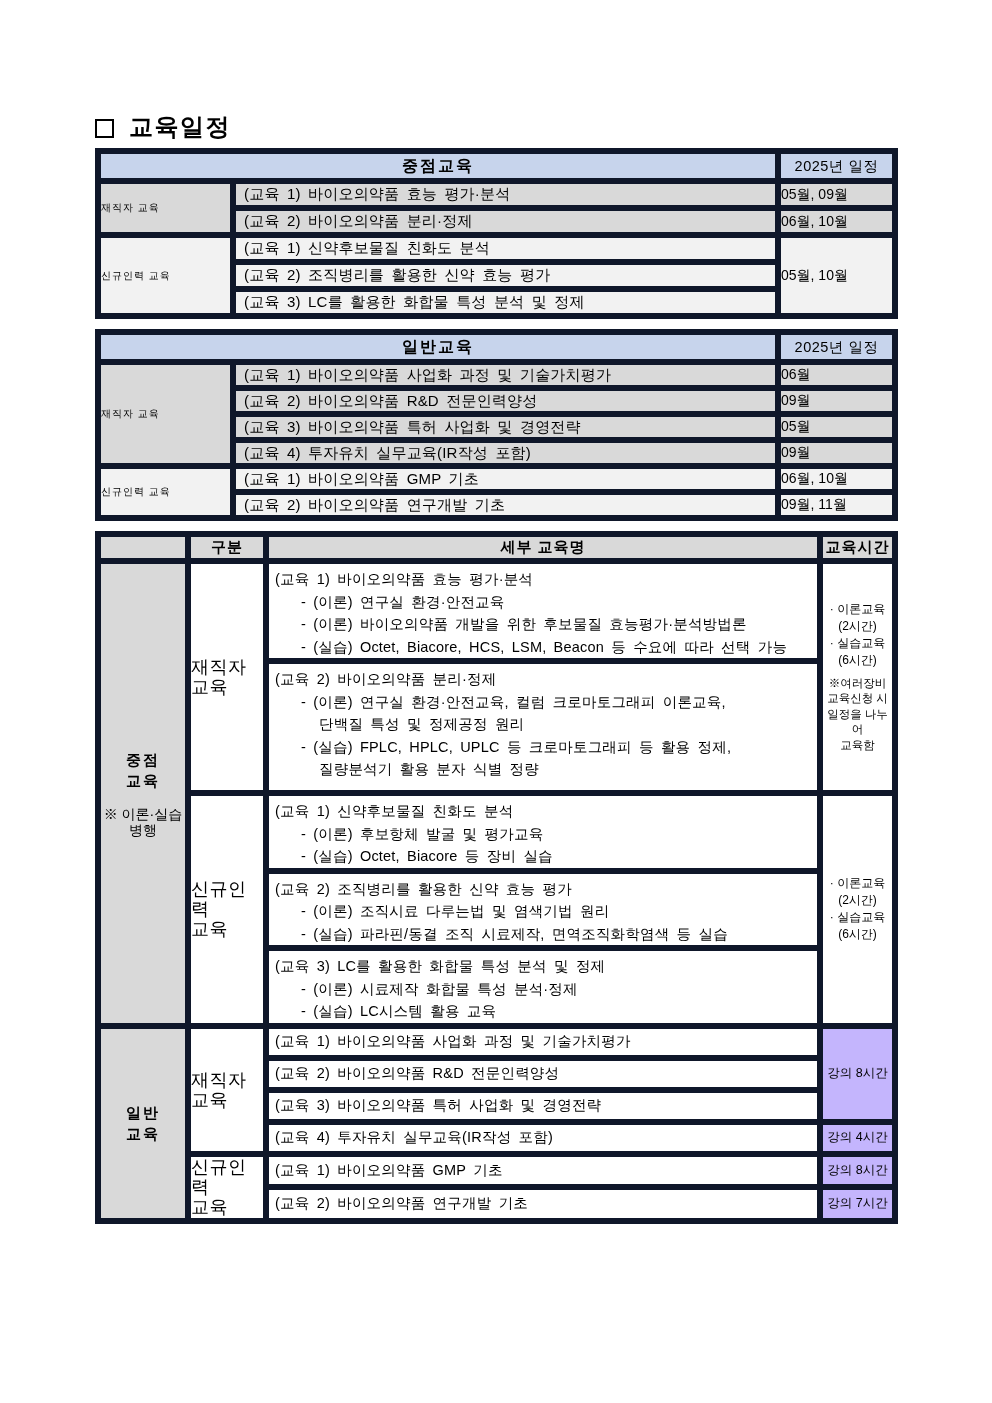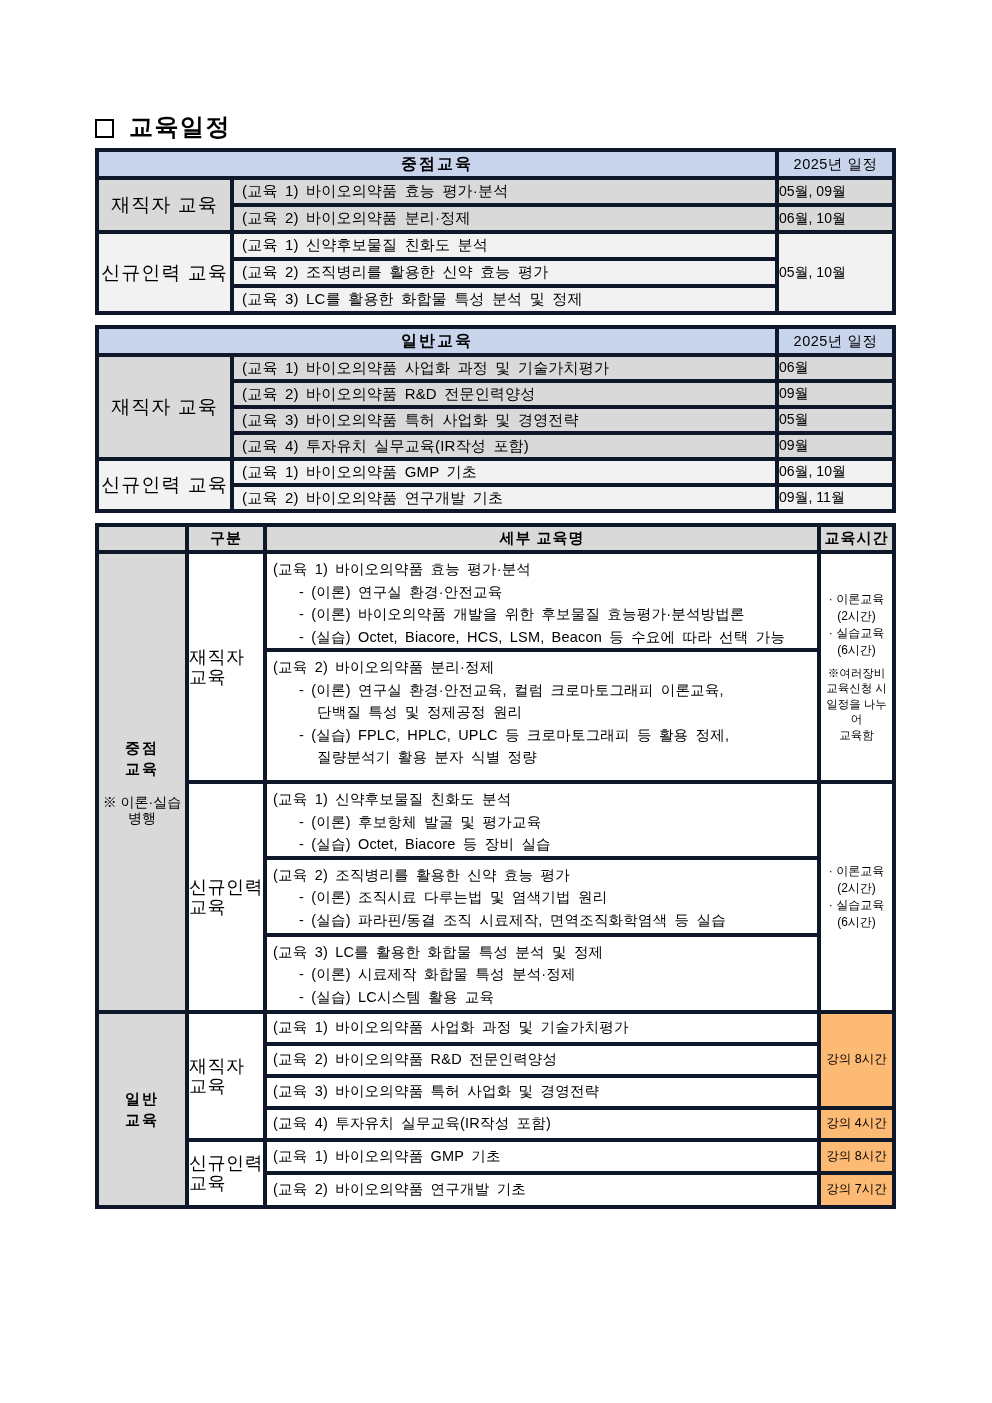--- a/index.html
+++ b/index.html
@@ -7,27 +7,27 @@
         font-family:"Liberation Sans",sans-serif;color:#000;overflow:hidden}
   .content{position:absolute;left:95px;top:112px;width:797px}
 
   
   .sec-title{font-family:"Liberation Serif",serif;font-weight:bold;font-size:24px;
              letter-spacing:1.5px;display:flex;align-items:center;gap:15px;height:30px;margin:0 0 6px 0}
   .cbox{width:15px;height:15px;border:2px solid #000;flex:none;background:#fff;margin-top:2px}
 
   
   table{border-collapse:collapse;table-layout:fixed;width:797px;border:3px solid #000}
-  td{border:4px solid #0f172a;padding:0;vertical-align:middle;overflow:hidden}
+  td{border:6px solid #0f172a;padding:0;vertical-align:middle;overflow:hidden}
 
   
   .sched .head td{background:#c7d4ec;border-bottom:2px solid #000;height:24px}
   .t-title{font-weight:bold;font-size:16px;text-align:center;letter-spacing:2px}
   .year{font-size:14.5px;text-align:center;letter-spacing:0.5px}
-  .glabel{text-align:center;font-size:19px;letter-spacing:1px}
+  .glabel{text-align:left;font-size:10px;letter-spacing:1px}
   .courseS{font-size:15px;padding-left:8px;word-spacing:3px;letter-spacing:0.2px;white-space:nowrap}
   .date{text-align:left;font-size:14px;white-space:nowrap}
   .gray{background:#d9d9d9}
   .light{background:#f2f2f2}
   .note{width:797px;text-align:right;font-size:15px;margin-top:9px;letter-spacing:0.5px;word-spacing:3px}
   .mt-sec{margin-top:27px}
   .mt-tbl{margin-top:10px}
 
   
   .detail .hgray{background:#d9d9d9;font-weight:bold;text-align:center;font-size:15px;
@@ -36,21 +36,21 @@
   .cat-line{font-weight:bold;font-size:15px;line-height:21px;letter-spacing:2px}
   .cat-note{font-size:14px;margin-top:15px;line-height:16px;letter-spacing:0}
   .sub{text-align:left;font-size:18px;line-height:20px;letter-spacing:0.5px;background:#fff}
   .courseD{vertical-align:top;padding:4px 2px 0 6px;background:#fff}
   .courseD div{font-size:14.5px;line-height:22.5px;white-space:nowrap;word-spacing:3px;letter-spacing:0.2px}
   .cmid{vertical-align:middle;padding-top:0}
   .ln1{padding-left:26px}
   .ln2{padding-left:44px}
   .hours{text-align:center;font-size:12px;line-height:17px;background:#fff;letter-spacing:0}
   .hnote{margin-top:7px;font-size:11.5px;line-height:15.5px}
-  .hours2{text-align:center;font-size:12.5px;background:#fdba74;white-space:nowrap}
+  .hours2{text-align:center;font-size:12.5px;background:#c4b5fd;white-space:nowrap}
   .tsep td{border-top:2px solid #000}
 </style>
 </head>
 <body>
 
 <div class="page">
   <div class="content">
 
     <div class="sec-title">
       <span class="cbox"></span>

